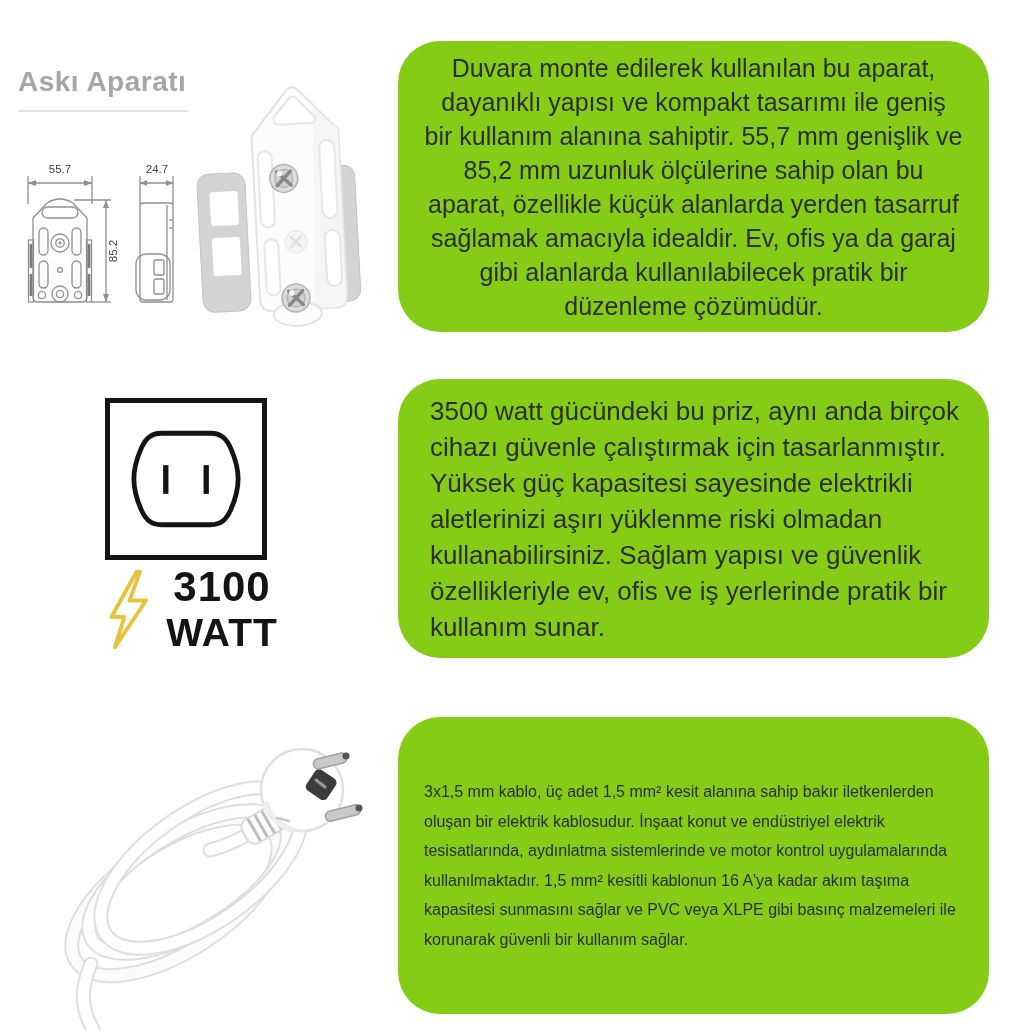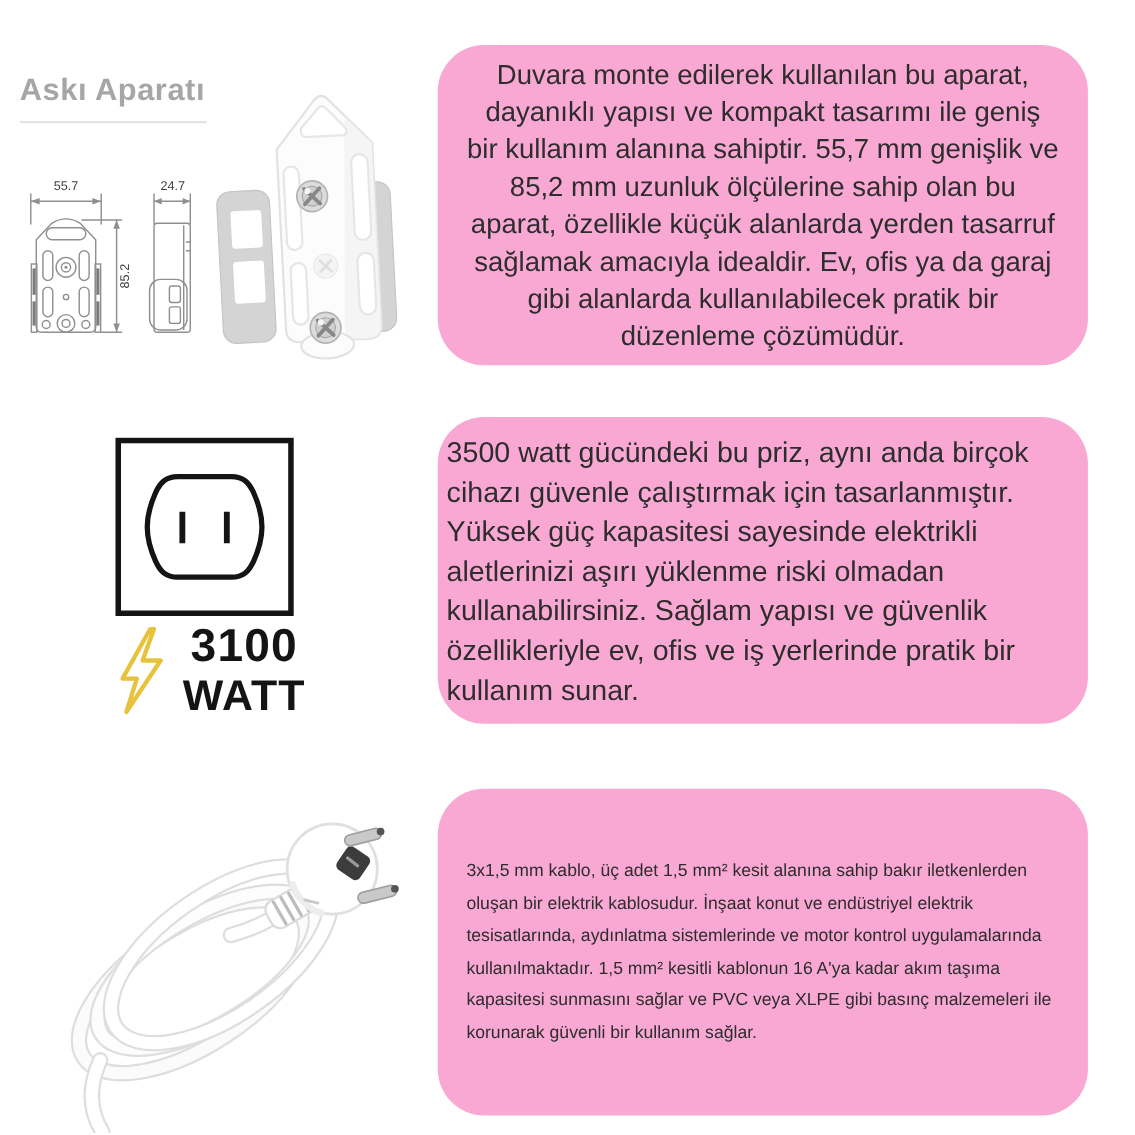--- a/index.html
+++ b/index.html
@@ -4,27 +4,27 @@
 <style>
   html,body{margin:0;padding:0;}
   body{
     width:1032px;height:1032px;overflow:hidden;background:#ffffff;
     font-family:"Liberation Sans",sans-serif;
   }
   .canvas{position:relative;width:1032px;height:1032px;background:#ffffff;}
 
   
   .bubble{
-    position:absolute;left:398px;width:591px;background:#f9a8d4;border-radius:42px;
+    position:absolute;left:398px;width:591px;background:#84cc16;border-radius:42px;
     display:flex;align-items:center;box-sizing:border-box;color:#2d2d2d;
   }
   .bubble p{margin:0;width:100%;}
   #bubble1{top:41px;height:291px;padding:12px 26px;}
   #bubble1 p{text-align:center;font-size:25px;line-height:34px;}
-  #bubble2{top:379px;height:279px;padding:12px 20px 12px 8px;}
+  #bubble2{top:379px;height:279px;padding:12px 20px 12px 32px;}
   #bubble2 p{text-align:left;font-size:26px;line-height:36px;}
   #bubble3{top:717px;height:297px;padding:12px 20px 12px 26px;}
   #bubble3 p{text-align:left;font-size:16px;line-height:29.5px;}
 
   
   .title{
     position:absolute;left:18px;top:66px;font-size:28px;font-weight:bold;
     color:#a6a6a6;letter-spacing:.5px;
   }
   .title-underline{position:absolute;left:18px;top:110px;width:170px;height:2px;background:#e3e3e3;}

